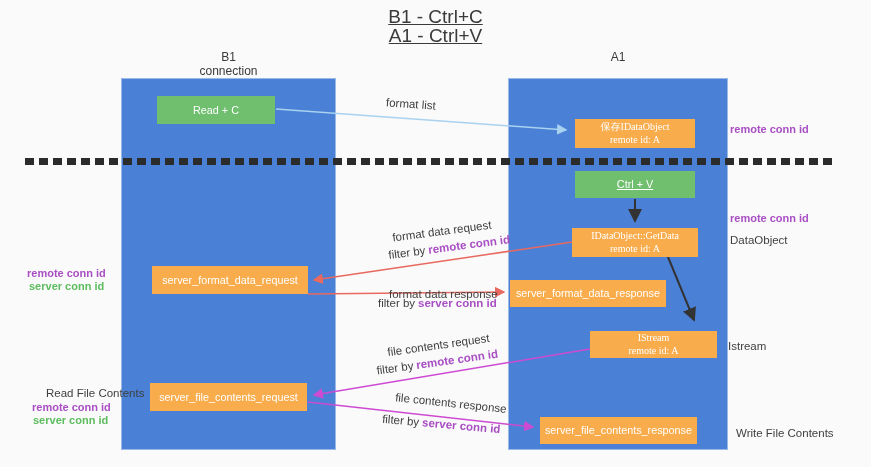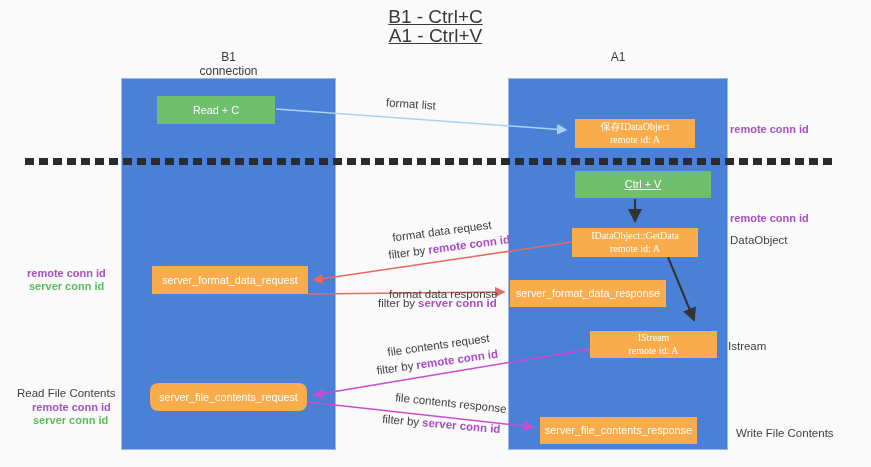--- a/index.html
+++ b/index.html
@@ -87,21 +87,21 @@
 
   <div class="box green" style="left:157px;top:96px;width:118px;height:28px;">
     <div>Read + C</div>
   </div>
 
   <div class="box orange" style="left:575px;top:119px;width:120px;height:29px;">
     <div class="l1">保存IDataObject</div>
     <div class="l2">remote id: A</div>
   </div>
 
-  <div class="box green" style="left:575px;top:171px;width:136px;height:27px;text-decoration:underline;">
+  <div class="box green" style="left:575px;top:171px;width:120px;height:27px;text-decoration:underline;">
     <div>Ctrl + V</div>
   </div>
 
   <div class="box orange" style="left:572px;top:228px;width:126px;height:29px;text-align:center;">
     <div class="l1">IDataObject::GetData</div>
     <div class="l2">remote id: A</div>
   </div>
 
   <div class="box orange" style="left:152px;top:266px;width:156px;height:28px;">
     <div>server_format_data_request</div>
@@ -109,21 +109,21 @@
 
   <div class="box orange" style="left:510px;top:280px;width:156px;height:27px;">
     <div>server_format_data_response</div>
   </div>
 
   <div class="box orange" style="left:590px;top:331px;width:127px;height:27px;">
     <div class="l1">IStream</div>
     <div class="l2">remote id: A</div>
   </div>
 
-  <div class="box orange" style="left:150px;top:383px;width:157px;height:28px;border-radius:8px;">
+  <div class="box orange" style="left:150px;top:383px;width:157px;height:28px;">
     <div>server_file_contents_request</div>
   </div>
 
   <div class="box orange" style="left:540px;top:417px;width:157px;height:27px;">
     <div>server_file_contents_response</div>
   </div>
 
   <div class="flabel" style="left:386px;top:98px;transform:rotate(4deg);">format list</div>
 
   <div class="flabel" style="left:392px;top:225px;transform:rotate(-7.5deg);">format data request</div>
@@ -147,17 +147,17 @@
   </div>
 
   <div class="note bold-purple" style="left:730px;top:123px;">remote conn id</div>
   <div class="note bold-purple" style="left:730px;top:212px;">remote conn id</div>
   <div class="note" style="left:730px;top:234px;">DataObject</div>
   <div class="note" style="left:728px;top:340px;">Istream</div>
   <div class="note" style="left:736px;top:427px;">Write File Contents</div>
 
   <div class="note bold-purple" style="left:27px;top:267px;">remote conn id</div>
   <div class="note bold-green" style="left:29px;top:280px;">server conn id</div>
-  <div class="note" style="left:17px;top:387px;">Read File Contents</div>
+  <div class="note" style="left:46px;top:387px;">Read File Contents</div>
   <div class="note bold-purple" style="left:32px;top:401px;">remote conn id</div>
   <div class="note bold-green" style="left:33px;top:414px;">server conn id</div>
 
 </div>
 
 </body></html>

